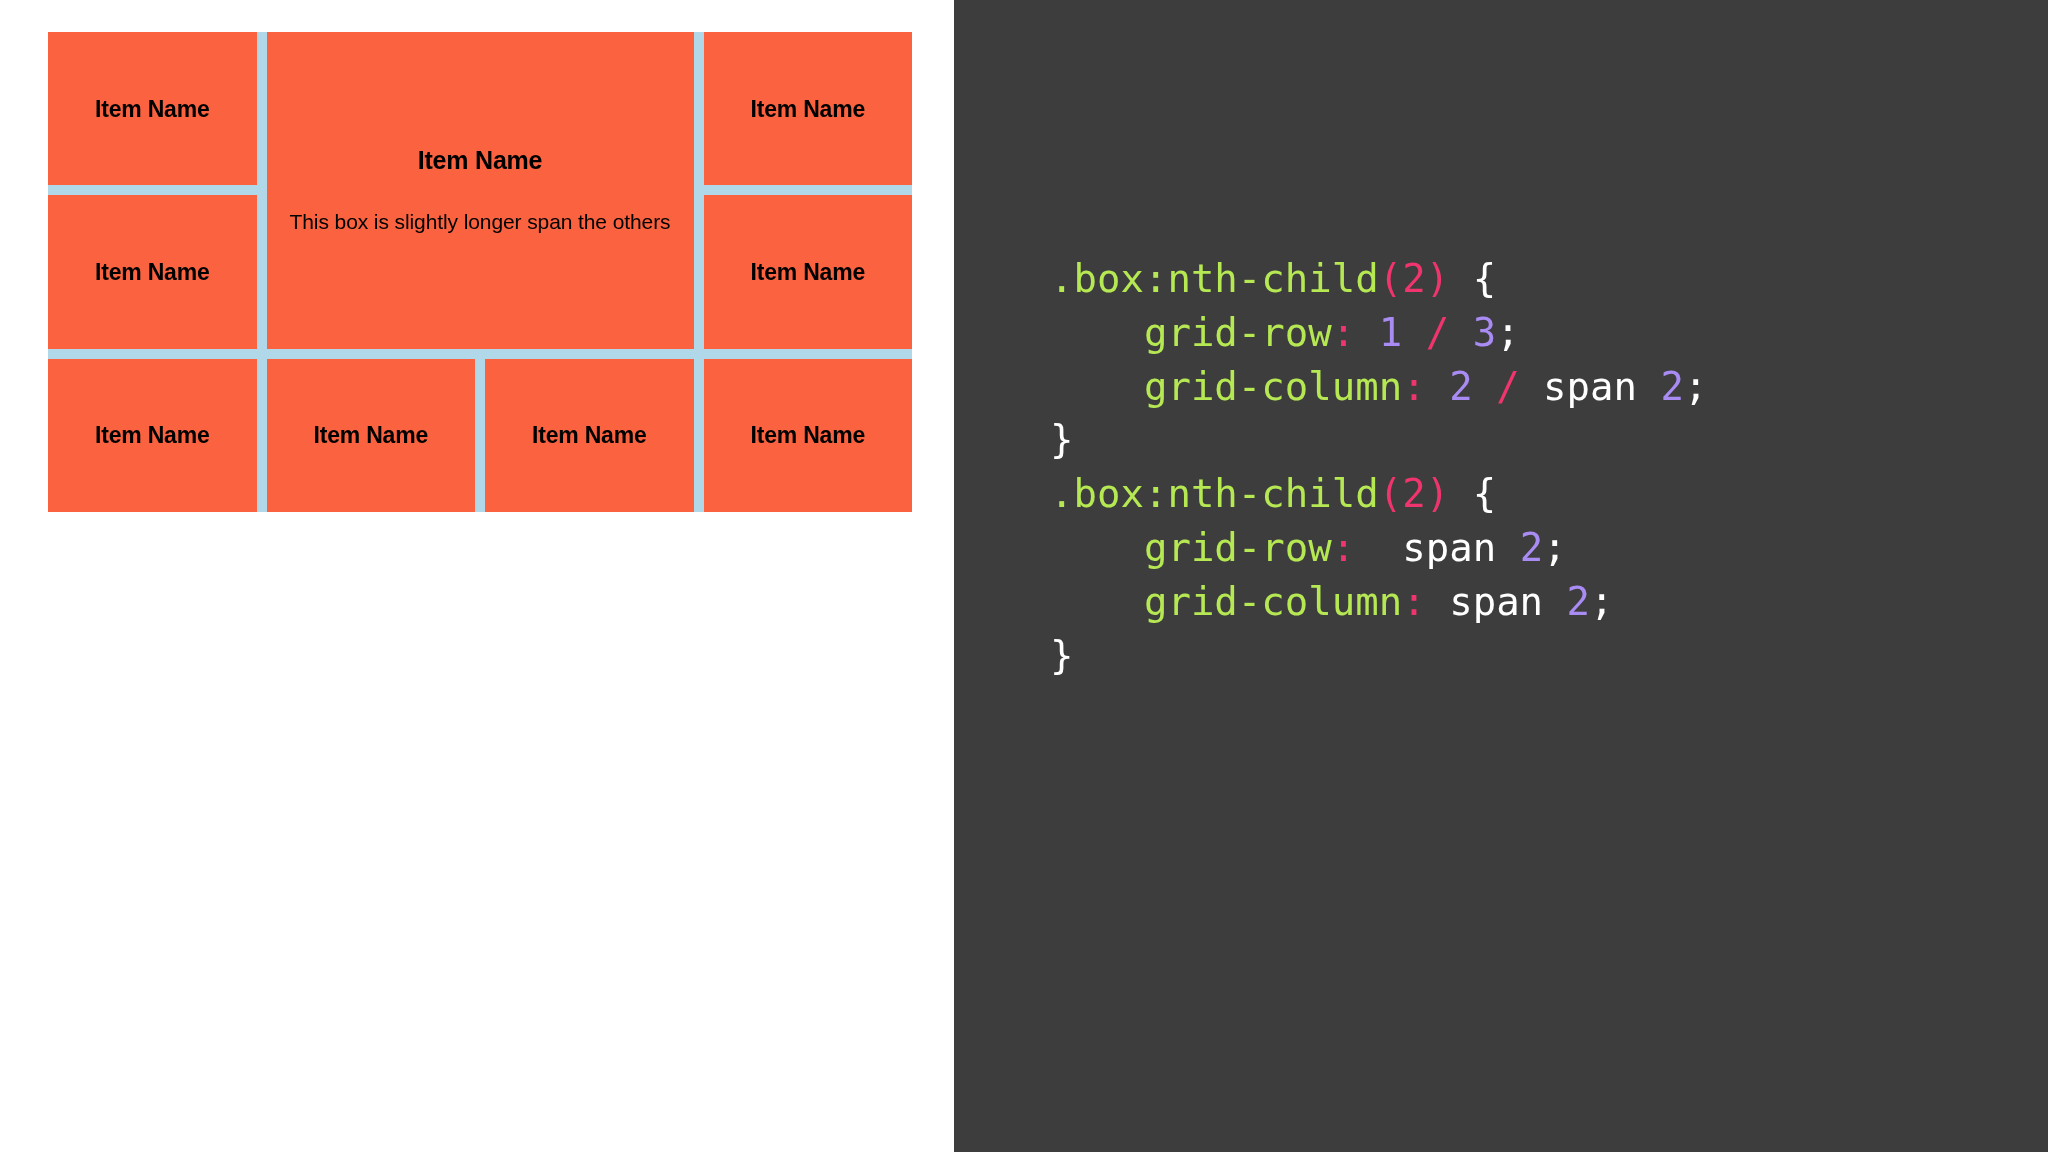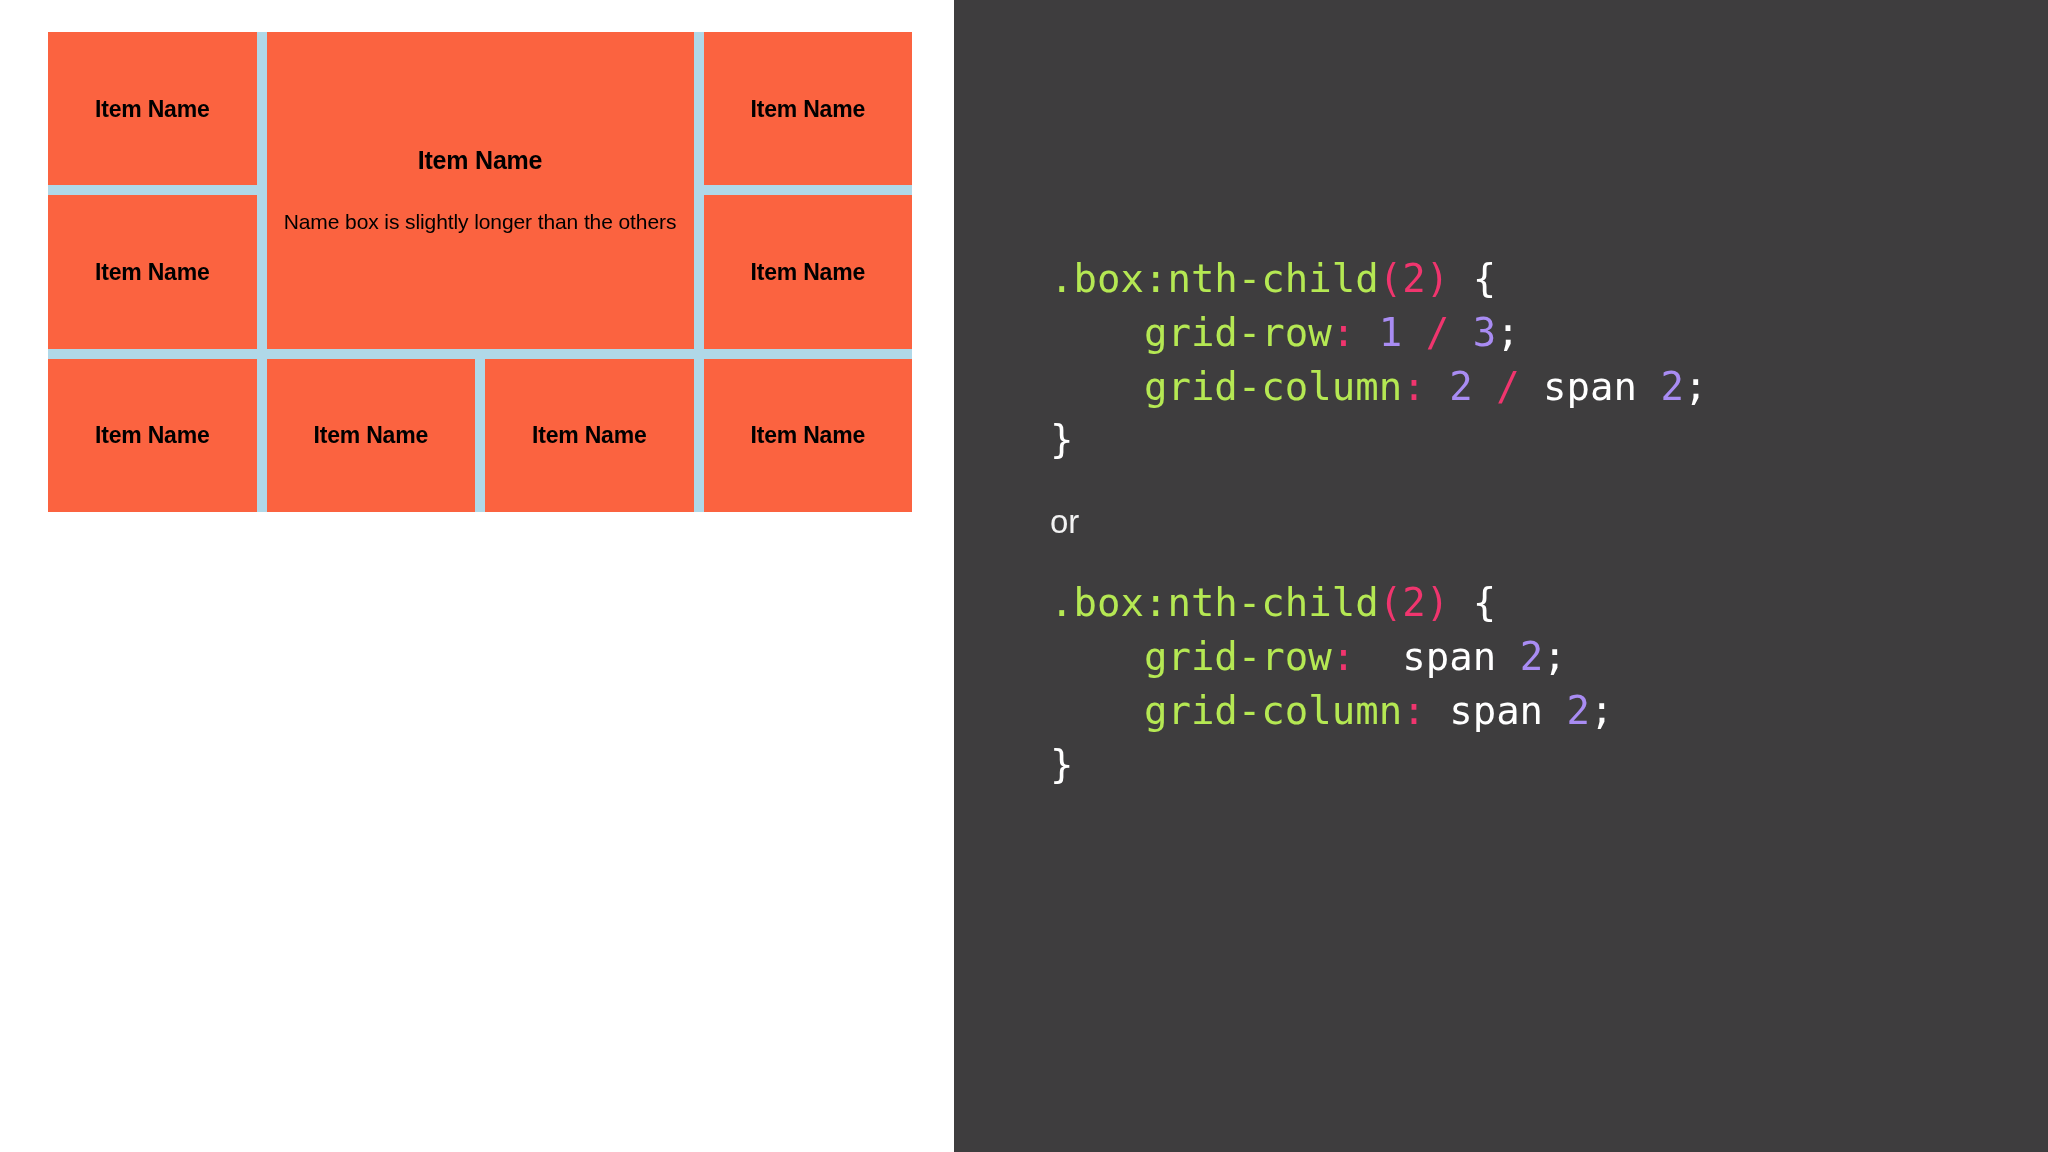--- a/index.html
+++ b/index.html
@@ -124,21 +124,21 @@
 
   <section class="left-pane">
     <div class="grid-wrapper">
 
       <div class="box">
         <div class="box-title">Item Name</div>
       </div>
 
       <div class="box box-wide">
         <div class="box-title">Item Name</div>
-        <div class="box-note">Name box is slightly longer than the others</div>
+        <div class="box-note">This box is slightly longer span the others</div>
       </div>
 
       <div class="box">
         <div class="box-title">Item Name</div>
       </div>
 
       <div class="box">
         <div class="box-title">Item Name</div>
       </div>
 
@@ -166,21 +166,20 @@
   </section>
 
   <section class="right-pane">
     <div class="code-stack">
 
       <pre class="code-block"><span class="t-sel">.box:nth-child</span><span class="t-punc">(</span><span class="t-punc">2</span><span class="t-punc">)</span> <span class="t-plain">{</span>
     <span class="t-prop">grid-row</span><span class="t-punc">:</span> <span class="t-num">1</span> <span class="t-punc">/</span> <span class="t-num">3</span><span class="t-plain">;</span>
     <span class="t-prop">grid-column</span><span class="t-punc">:</span> <span class="t-num">2</span> <span class="t-punc">/</span> <span class="t-plain">span</span> <span class="t-num">2</span><span class="t-plain">;</span>
 <span class="t-plain">}</span></pre>
 
-      <div class="or-label">or</div>
 
       <pre class="code-block"><span class="t-sel">.box:nth-child</span><span class="t-punc">(</span><span class="t-punc">2</span><span class="t-punc">)</span> <span class="t-plain">{</span>
     <span class="t-prop">grid-row</span><span class="t-punc">:</span>  <span class="t-plain">span</span> <span class="t-num">2</span><span class="t-plain">;</span>
     <span class="t-prop">grid-column</span><span class="t-punc">:</span> <span class="t-plain">span</span> <span class="t-num">2</span><span class="t-plain">;</span>
 <span class="t-plain">}</span></pre>
 
     </div>
   </section>
 
 </div>

